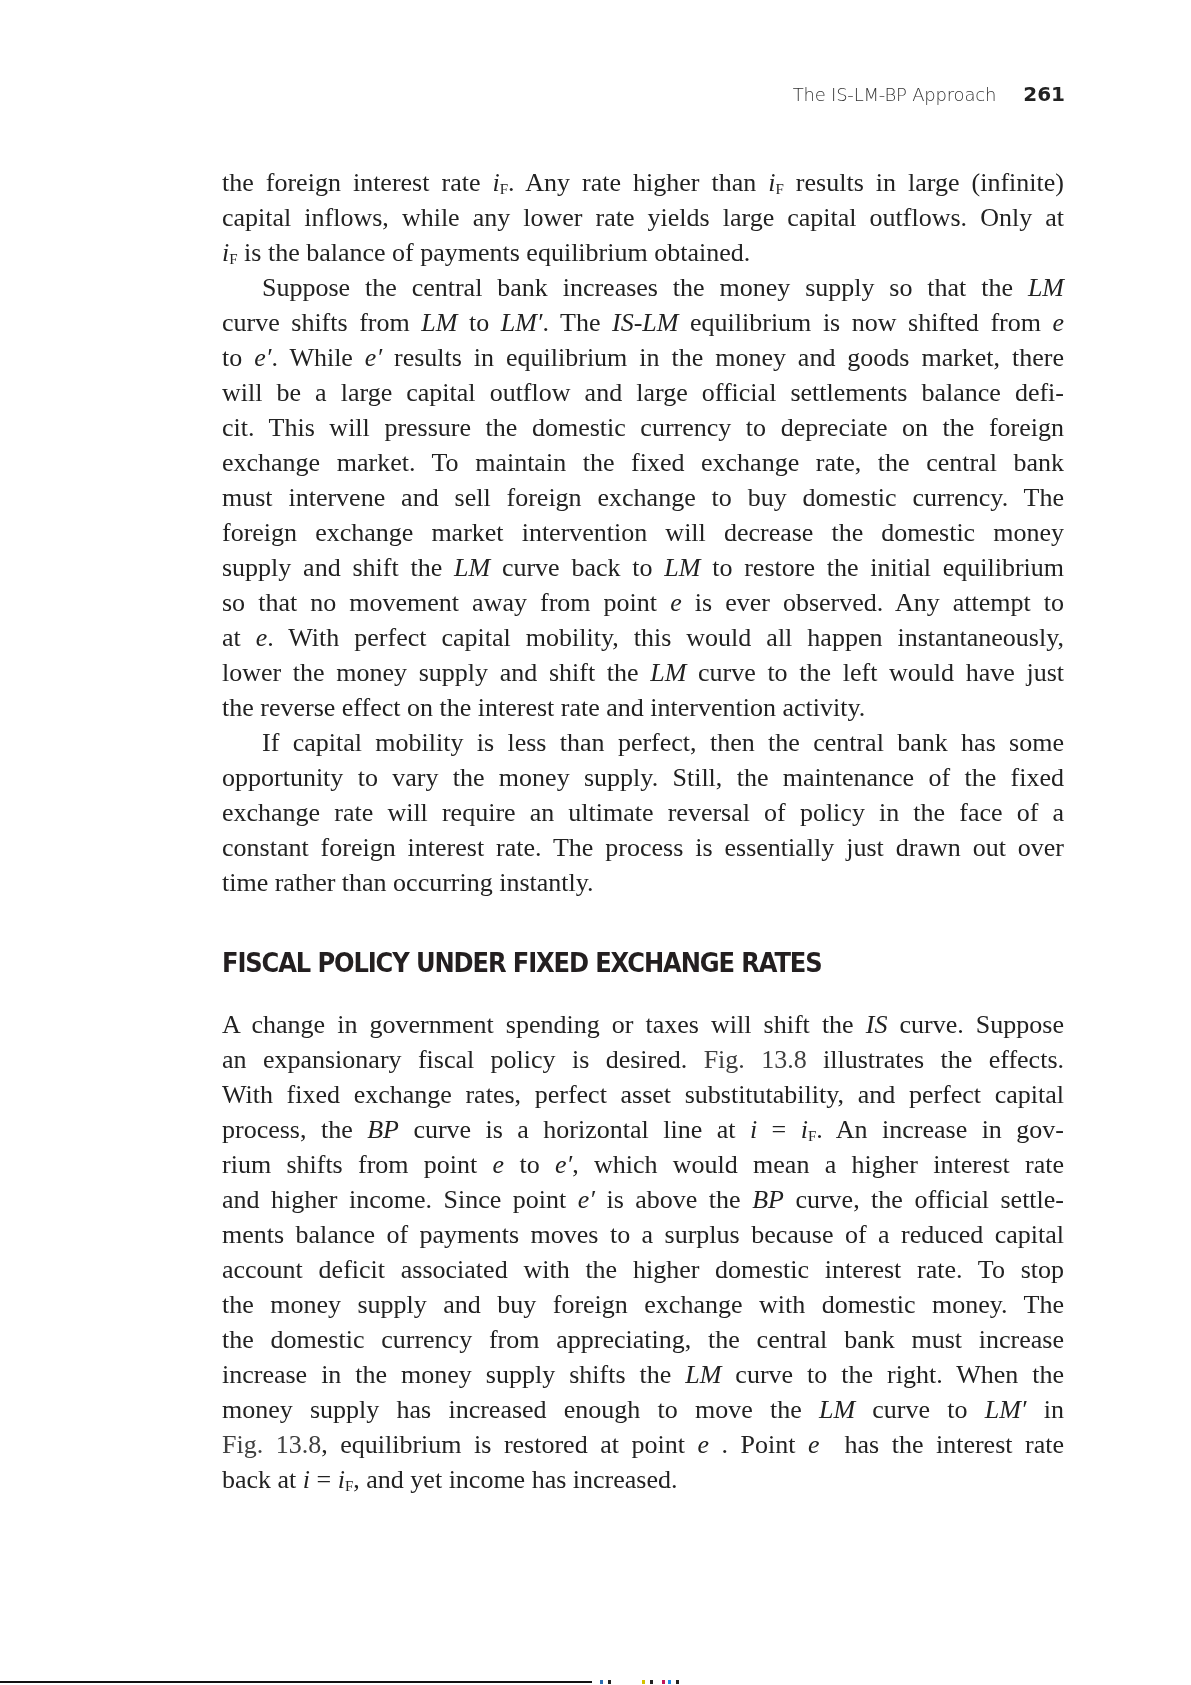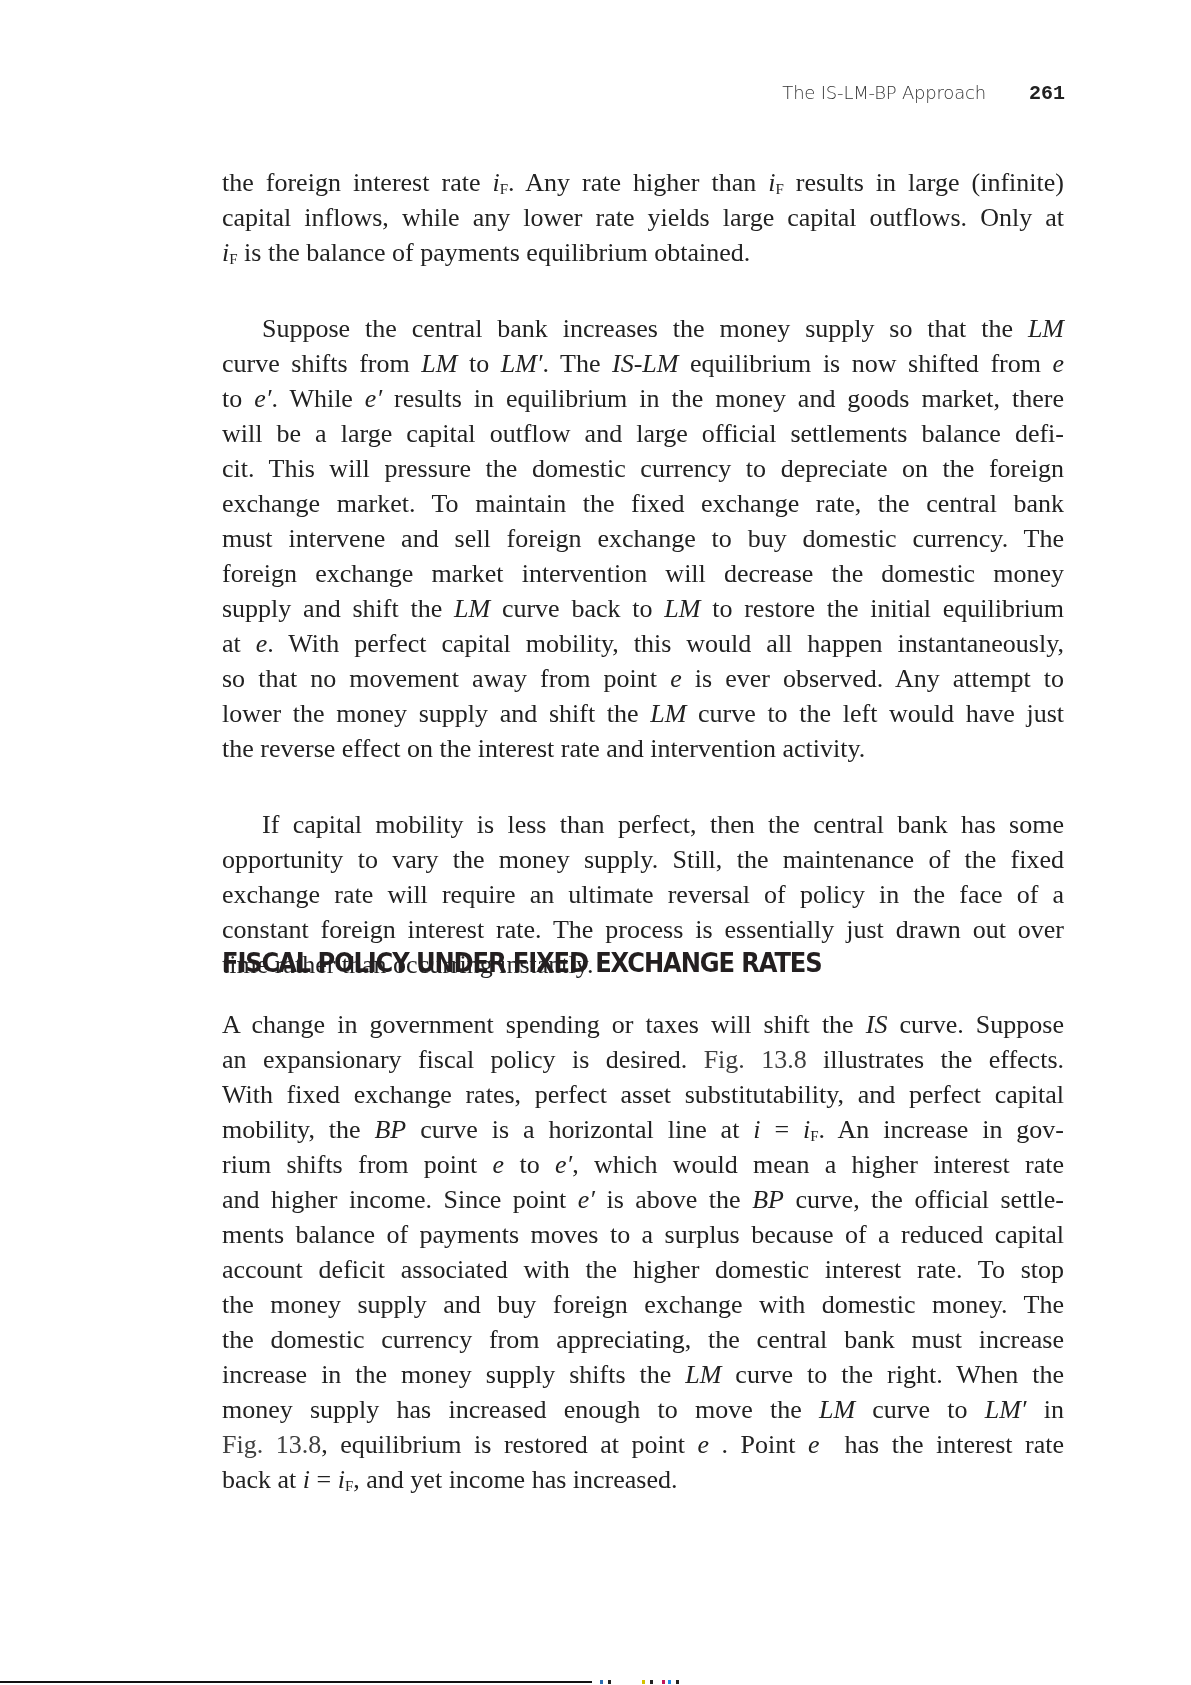--- a/index.html
+++ b/index.html
@@ -1,23 +1,23 @@
 <!DOCTYPE html>
 <html><head>
 <meta charset="utf-8">
 <style>
   html, body { margin: 0; padding: 0; background: #ffffff; }
   body { width: 1191px; height: 1685px; position: relative; overflow: hidden; }
   .header { position: absolute; top: 82px; right: 126px; font-family: "DejaVu Sans", sans-serif; color: #333; }
   .running-title { font-size: 18px; font-weight: 300; letter-spacing: -0.2px; }
-  .page-number { font-size: 20px; font-weight: 600; margin-left: 38px; color: #222; font-family: Liberation Mono, monospace; }
+  .page-number { font-size: 20px; font-weight: 600; margin-left: 22px; color: #222; }
   .body-text { position: absolute; left: 222px; width: 842px; font-family: "Liberation Serif", serif; font-size: 26px; color: #222; }
   .line { height: 35px; line-height: 35px; text-align: justify; text-align-last: justify; white-space: nowrap; overflow: visible; }
   .line.last { text-align-last: left; font-family: Liberation Serif, serif; }
-  .line.indent { padding-left: 40px; margin-top: 41px; }
+  .line.indent { padding-left: 40px; }
   .line span { white-space: pre; }
   .it { font-style: italic; }
   sub.s { font-size: 15px; font-style: normal; vertical-align: -3px; line-height: 0; }
   .link { color: #404040; }
   .heading { position: absolute; left: 222px; top: 948px; font-family: "DejaVu Sans", sans-serif; font-weight: bold; font-size: 26px; letter-spacing: -1.2px; color: #231f20; transform: scaleX(0.93); transform-origin: left; }
   .footer-rule { position: absolute; left: 0; top: 1681px; width: 592px; height: 2px; background: #111; }
   .footer-marks { position: absolute; left: 600px; top: 1680px; width: 80px; height: 4px; }
   .footer-marks i { position: absolute; top: 0; width: 3px; height: 4px; display: block; }
 </style>
 </head>
@@ -37,42 +37,42 @@
   <div>
     <div class="line indent"><span>Suppose the central bank increases the money supply so that the </span><span class="it">LM</span></div>
     <div class="line"><span>curve shifts from </span><span class="it">LM</span><span> to </span><span class="it">LM′</span><span>. The </span><span class="it">IS-LM</span><span> equilibrium is now shifted from </span><span class="it">e</span></div>
     <div class="line"><span>to </span><span class="it">e′</span><span>. While </span><span class="it">e′</span><span> results in equilibrium in the money and goods market, there</span></div>
     <div class="line">will be a large capital outflow and large official settlements balance defi-</div>
     <div class="line">cit. This will pressure the domestic currency to depreciate on the foreign</div>
     <div class="line">exchange market. To maintain the fixed exchange rate, the central bank</div>
     <div class="line">must intervene and sell foreign exchange to buy domestic currency. The</div>
     <div class="line">foreign exchange market intervention will decrease the domestic money</div>
     <div class="line"><span>supply and shift the </span><span class="it">LM</span><span> curve back to </span><span class="it">LM</span><span> to restore the initial equilibrium</span></div>
+    <div class="line"><span>so that no movement away from point </span><span class="it">e</span><span> is ever observed. Any attempt to</span></div>
     <div class="line"><span>at </span><span class="it">e</span><span>. With perfect capital mobility, this would all happen instantaneously,</span></div>
-    <div class="line"><span>so that no movement away from point </span><span class="it">e</span><span> is ever observed. Any attempt to</span></div>
     <div class="line"><span>lower the money supply and shift the </span><span class="it">LM</span><span> curve to the left would have just</span></div>
     <div class="line last">the reverse effect on the interest rate and intervention activity.</div>
   </div>
   <div>
     <div class="line indent">If capital mobility is less than perfect, then the central bank has some</div>
     <div class="line">opportunity to vary the money supply. Still, the maintenance of the fixed</div>
     <div class="line">exchange rate will require an ultimate reversal of policy in the face of a</div>
     <div class="line">constant foreign interest rate. The process is essentially just drawn out over</div>
     <div class="line last">time rather than occurring instantly.</div>
   </div>
 </div>
 
 <div class="heading">FISCAL POLICY UNDER FIXED EXCHANGE RATES</div>
 
 <div class="body-text" style="top:1007px;">
   <div>
     <div class="line"><span>A change in government spending or taxes will shift the </span><span class="it">IS</span><span> curve. Suppose</span></div>
     <div class="line"><span>an expansionary fiscal policy is desired. </span><span class="link">Fig. 13.8</span><span> illustrates the effects.</span></div>
     <div class="line">With fixed exchange rates, perfect asset substitutability, and perfect capital</div>
-    <div class="line"><span>mobility, the </span><span class="it">BP</span><span> curve is a horizontal line at </span><span class="it">i</span><span> = </span><span class="it">i</span><sub class="s">F</sub><span>. An increase in gov-</span></div>
+    <div class="line"><span>process, the </span><span class="it">BP</span><span> curve is a horizontal line at </span><span class="it">i</span><span> = </span><span class="it">i</span><sub class="s">F</sub><span>. An increase in gov-</span></div>
     <div class="line"><span>rium shifts from point </span><span class="it">e</span><span> to </span><span class="it">e′</span><span>, which would mean a higher interest rate</span></div>
     <div class="line"><span>and higher income. Since point </span><span class="it">e′</span><span> is above the </span><span class="it">BP</span><span> curve, the official settle-</span></div>
     <div class="line">ments balance of payments moves to a surplus because of a reduced capital</div>
     <div class="line">account deficit associated with the higher domestic interest rate. To stop</div>
     <div class="line">the money supply and buy foreign exchange with domestic money. The</div>
     <div class="line">the domestic currency from appreciating, the central bank must increase</div>
     <div class="line"><span>increase in the money supply shifts the </span><span class="it">LM</span><span> curve to the right. When the</span></div>
     <div class="line"><span>money supply has increased enough to move the </span><span class="it">LM</span><span> curve to </span><span class="it">LM′</span><span> in</span></div>
     <div class="line"><span class="link">Fig. 13.8</span><span>, equilibrium is restored at point </span><span class="it">e</span><span> . Point </span><span class="it">e</span><span>  has the interest rate</span></div>
     <div class="line last"><span>back at </span><span class="it">i</span><span> = </span><span class="it">i</span><sub class="s">F</sub><span>, and yet income has increased.</span></div>

